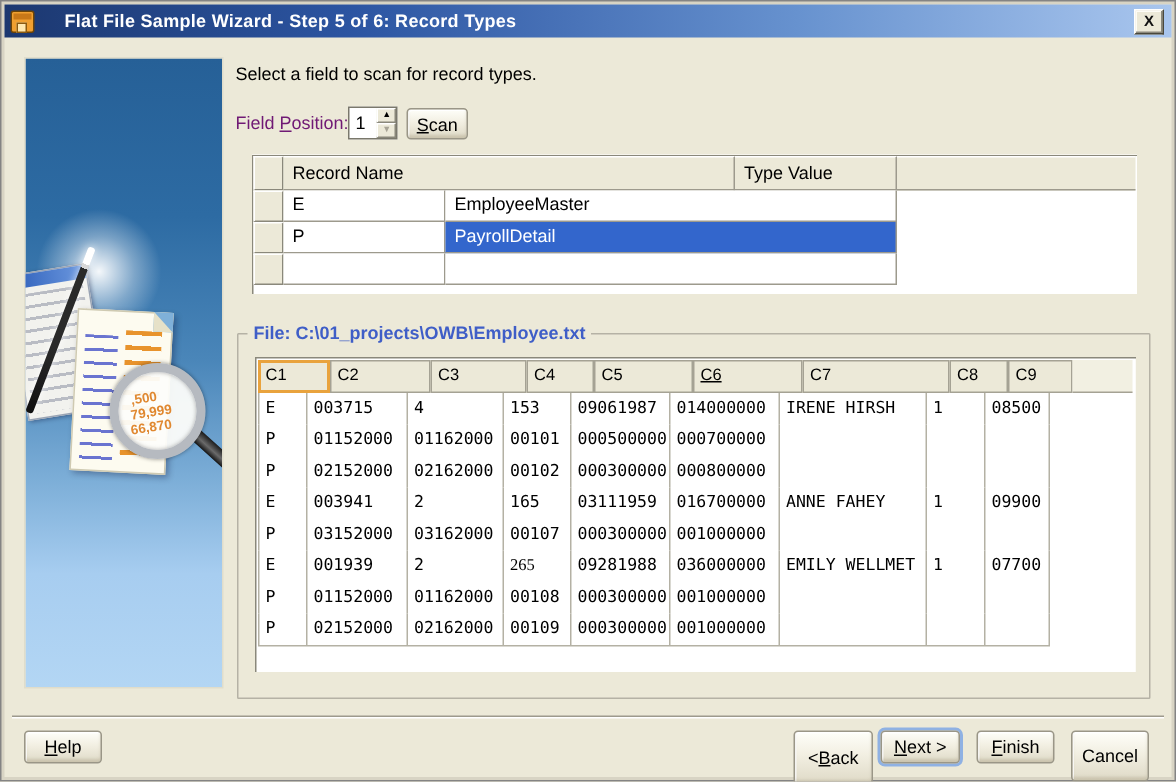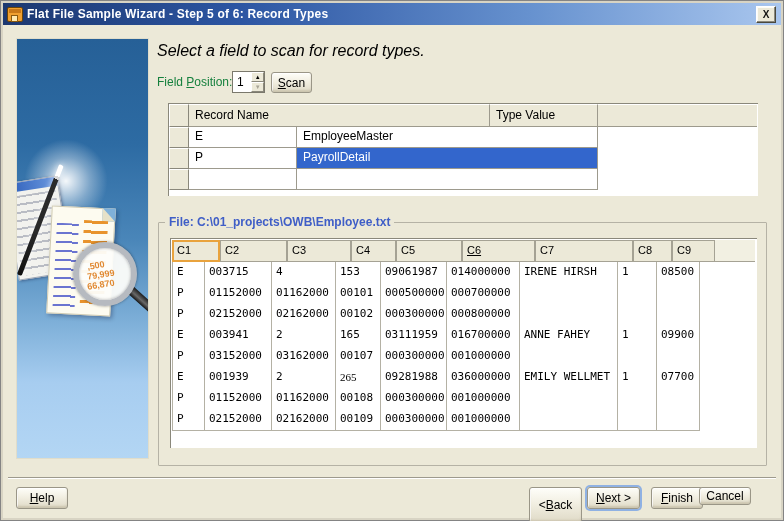--- a/index.html
+++ b/index.html
@@ -3,21 +3,21 @@
 <meta charset="utf-8">
 <style>
   html,body{margin:0;padding:0;}
   body{font-family:"Liberation Sans",sans-serif;background:#9a9a9a;}
   .dialog{position:relative;width:784px;height:521px;background:var(--dialog_bg,#ece9d8);
     box-shadow:inset 0 0 0 1px #848484, inset 0 0 0 3px #d8d4c4;overflow:hidden;}
 
   
   .titlebar{position:absolute;left:3px;top:3px;width:778px;height:22px;
     background:linear-gradient(90deg,var(--titlebar_left,#1c3870) 0%,#2c55a2 30%,#6792cf 68%,var(--titlebar_right,#a9c6ee) 100%);
-    display:flex;align-items:center;}
+    display:flex;align-items:center;gap:16px;}
   .title-icon{width:16px;height:15px;margin:0 4px 0 4px;position:relative;flex:0 0 auto;}
   .title-icon .ti-body{position:absolute;inset:0;background:#f0a030;border:1px solid #6b4408;border-radius:2px;}
   .title-icon .ti-top{position:absolute;left:2px;top:2px;right:2px;height:4px;background:#c87818;}
   .title-icon .ti-cell{position:absolute;left:4px;top:8px;width:5px;height:5px;background:#ffe9b0;border:1px solid #8a5a10;}
   .title-text{color:#fff;font-size:12px;font-weight:bold;white-space:nowrap;letter-spacing:.2px;}
   .close-btn{position:absolute;right:5px;top:3px;width:18px;height:15px;background:#ece9d8;
     border:1px solid;border-color:#fff #4a483c #4a483c #fff;box-shadow:inset -1px -1px 0 #8a887c,inset 1px 1px 0 #fdfcf6;
     display:flex;align-items:center;justify-content:center;font-size:10px;font-weight:bold;color:#111;cursor:default;}
 
   
@@ -46,22 +46,22 @@
   .sb-mag{position:absolute;left:56px;top:203px;width:52px;height:52px;border-radius:50%;
     border:6px solid #b6bac0;background:rgba(253,253,250,.95);
     box-shadow:0 0 3px rgba(0,0,0,.45),inset 0 0 3px rgba(120,120,120,.6);
     display:flex;flex-direction:column;justify-content:center;overflow:hidden;}
   .sb-mag-num{color:#e08830;font-size:9px;font-weight:bold;line-height:10px;transform:rotate(-9deg);
     white-space:nowrap;padding-left:8px;}
   .sb-mag-handle{position:absolute;left:107px;top:249px;width:9px;height:36px;transform:rotate(-48deg);
     transform-origin:top center;background:linear-gradient(90deg,#141414,#6a6a6a 45%,#1c1c1c);border-radius:2px;}
 
   
-  .instruction{position:absolute;left:157px;top:42px;font-size:16px;color:#000;font-style:italic;}
-  .fp-label{position:absolute;left:157px;top:75px;font-size:12px;color:#15803d;}
+  .instruction{position:absolute;left:157px;top:42px;font-size:12px;color:#000;}
+  .fp-label{position:absolute;left:157px;top:75px;font-size:12px;color:#701a75;}
   .spinner{position:absolute;left:232px;top:71px;width:33px;height:22px;display:flex;
     border:1px solid #7a786c;background:#fff;box-sizing:border-box;}
   .spin-value{width:15px;font-size:12px;line-height:20px;padding-left:4px;color:#000;}
   .spin-btns{width:13px;display:flex;flex-direction:column;}
   .spin-up,.spin-down{flex:1;background:#ece9d8;border:1px solid;border-color:#fff #8a887b #8a887b #fff;
     display:flex;align-items:center;justify-content:center;font-size:6px;line-height:6px;}
   .spin-up{color:#000;}
   .spin-down{color:#a8a496;}
   .scan-btn{position:absolute;left:271px;top:72px;width:41px;height:21px;}
 
@@ -108,21 +108,21 @@
     padding-left:4px;color:#000;white-space:pre;overflow:hidden;}
   .dt-cell.first{border-left:1px solid #b4b1a4;}
 
   
   .separator{position:absolute;left:8px;top:477px;width:768px;height:0;
     border-top:1px solid #9d9a8d;border-bottom:1px solid #ffffff;}
   .btn-help{position:absolute;left:16px;top:487px;width:52px;height:22px;}
   .btn-back{position:absolute;left:529px;top:487px;width:53px;height:36px;}
   .btn-next{position:absolute;left:587px;top:487px;width:53px;height:22px;}
   .btn-finish{position:absolute;left:651px;top:487px;width:52px;height:22px;}
-  .btn-cancel{position:absolute;left:699px;top:487px;width:52px;height:18px;}
+  .btn-cancel{position:absolute;left:714px;top:487px;width:52px;height:34px;}
   u{text-decoration:underline;}
 </style>
 </head>
 <body>
 
 <div class="dialog" style="--selection: #3366cc; --titlebar_left: #1c3870; --titlebar_right: #a9c6ee; --legend_blue: #3f5ec7; --focus_orange: #e9a33d; --dialog_bg: #ece9d8;">
 
   <div class="titlebar">
     <span class="title-icon">
       <span class="ti-body"></span>

